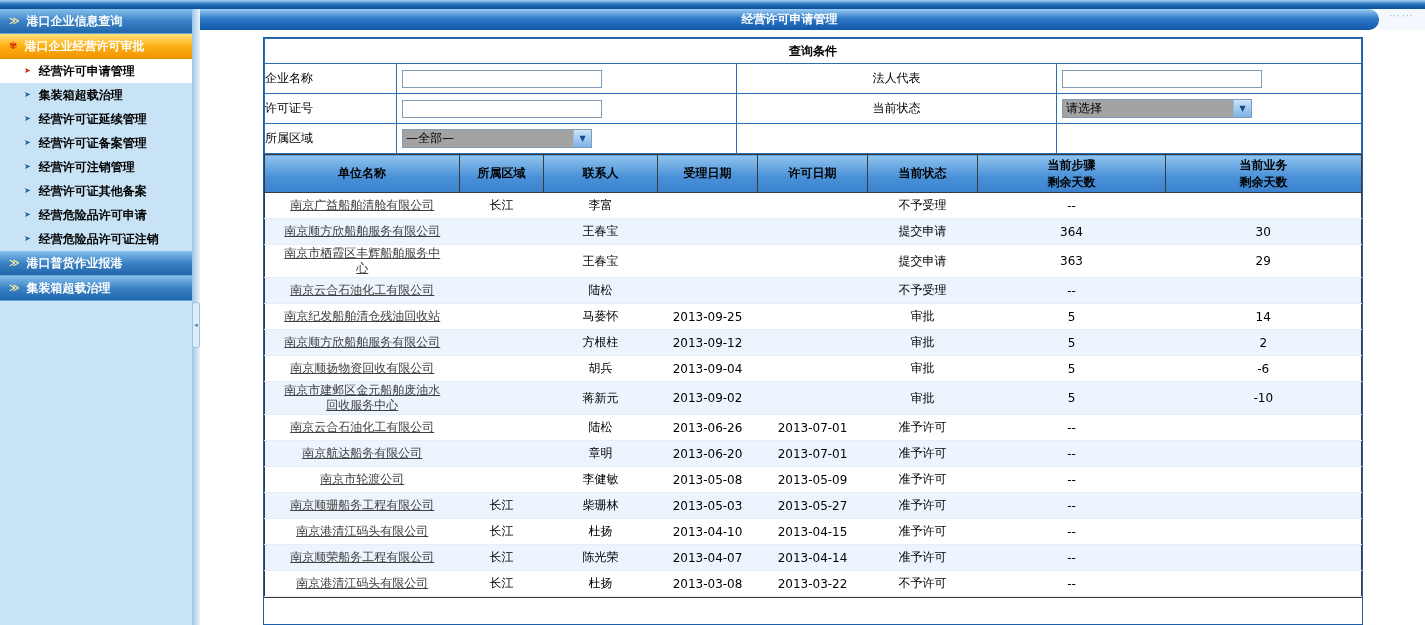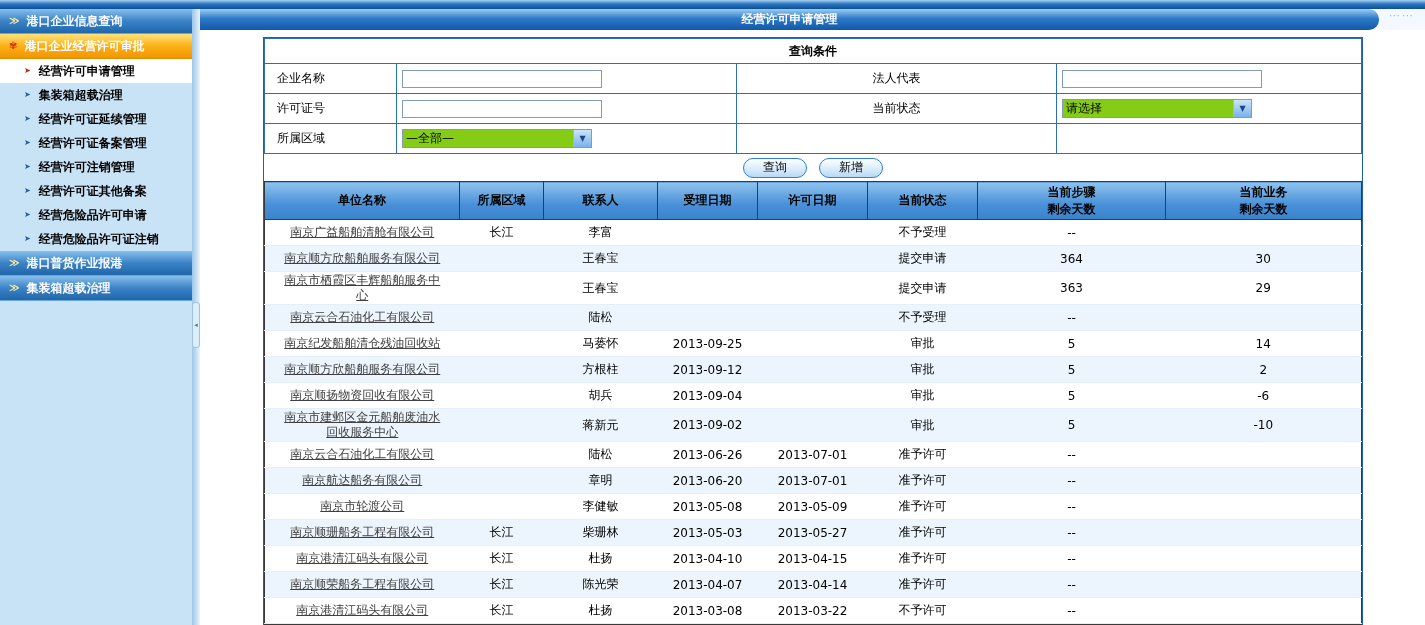--- a/index.html
+++ b/index.html
@@ -36,25 +36,25 @@
       color:#fff;font-weight:bold;text-align:center;line-height:21px;border-radius:0 10px 10px 0;}
   .title-corner{width:46px;background:#f3f9fe;display:flex;align-items:flex-start;justify-content:center;
       color:#9fb9d2;font-size:11px;letter-spacing:2px;line-height:14px;}
   .content{flex:1;padding-top:7px;background:#fff;}
   .panel{width:1098px;margin-left:63px;border:1px solid #1e5fa8;background:#fff;}
 
   
   .qtable{width:100%;border-collapse:collapse;table-layout:fixed;}
   .qtable td{border:1px solid #2a6fb5;height:27px;background:#fff;overflow:hidden;}
   .q-title{background:#d9ecfb;text-align:center;font-weight:bold;height:22px !important;margin-left:20px;}
-  .q-label{padding-left:12px;}
+  .q-label{padding-left:0;}
   .q-label-c{text-align:center;}
   .tin{width:200px;height:18px;border:1px solid #7f9db9;background:#fff;font-family:inherit;font-size:12px;
       padding:0 2px;box-sizing:border-box;margin-left:4px;}
-  .sel{width:190px;height:19px;border:1px solid #7f9db9;background:#84cc16;display:flex;align-items:center;
+  .sel{width:190px;height:19px;border:1px solid #7f9db9;background:#a3a3a3;display:flex;align-items:center;
       margin-left:4px;cursor:pointer;box-sizing:border-box;}
   .sel-text{flex:1;padding-left:3px;white-space:nowrap;overflow:hidden;}
   .sel-arrow{width:17px;align-self:stretch;background:linear-gradient(180deg,#cde5fa,#7ab1e8);
       border-left:1px solid #9ab8d0;color:#17498a;font-size:8px;display:flex;align-items:center;justify-content:center;}
 
   
   .btn-row{height:27px;display:flex;align-items:center;justify-content:center;gap:12px;background:#fff;}
   .pill-btn{min-width:64px;height:20px;border:1px solid #2f7fd2;border-radius:10px;
       background:linear-gradient(180deg,#ffffff,#d9ecfb 55%,#b7d9f5);
       font-family:inherit;font-size:12px;color:#000;cursor:pointer;line-height:17px;padding:0 12px;}
@@ -185,24 +185,20 @@
                   <span class="sel-text">—全部—</span>
                   <span class="sel-arrow">▼</span>
                 </div>
               </td>
               <td></td>
               <td></td>
             </tr>
           </tbody>
             </table>
 
-          <div class="btn-row">
-            <button class="pill-btn">查询</button>
-            <button class="pill-btn">新增</button>
-          </div>
 
           <table class="rtable">
             <colgroup>
               <col style="width:195px">
                 <col style="width:84px">
                 <col style="width:114px">
                 <col style="width:100px">
               <col style="width:110px">
                 <col style="width:110px">
                 <col style="width:188px">

